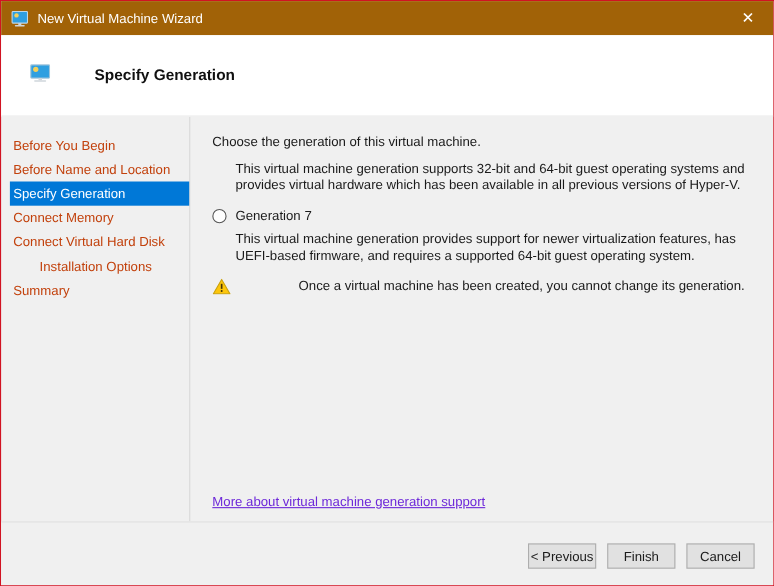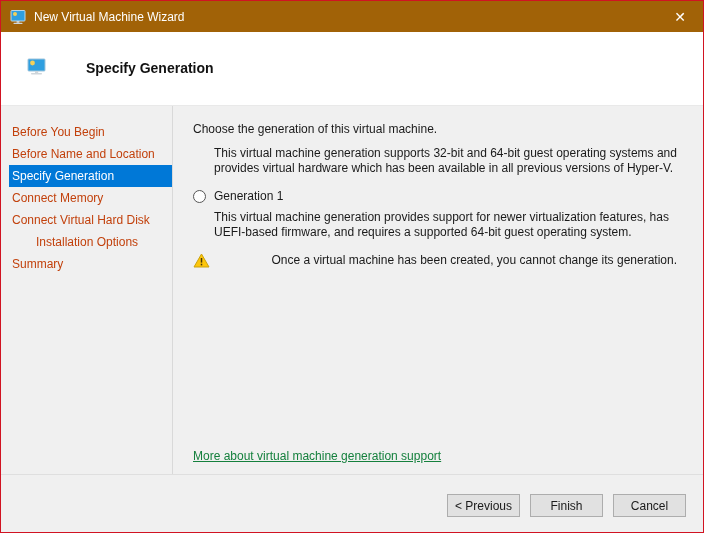--- a/index.html
+++ b/index.html
@@ -95,36 +95,36 @@
   }
   .warning-row {
     display: flex; align-items: flex-start;
     margin-top: 3px;
     justify-content: space-between;
   }
   .warning-icon { width: 17px; height: 15px; flex: 0 0 17px; margin-top: 0; }
   .warning-text { margin-left: 7px; line-height: 15px; }
   .more-link {
     position: absolute; left: 20px; bottom: 11px;
-    color: #15803d;
+    color: #6d28d9;
     text-decoration: underline;
     cursor: pointer;
     white-space: nowrap;
   }
   
   .footer {
     flex: 0 0 58px;
     border-top: 1px solid #dfdfdf;
     display: flex; justify-content: flex-end; align-items: flex-start;
     gap: 10px;
     padding: 19px 17px 0 0;
     background: #f0f0f0;
   }
   .btn {
-    width: 73px; height: 23px;
+    width: 62px; height: 23px;
     background: #e1e1e1;
     border: 1px solid #adadad;
     font-family: inherit; font-size: 12px; color: #1a1a1a;
     display: flex; align-items: center; justify-content: center;
     cursor: default;
     white-space: nowrap;
   }
   .btn.focused { border: 2px solid #0078d7; }
 </style>
 </head>
@@ -171,21 +171,21 @@
       <div class="side-item">Summary</div>
     </div>
 
     <div class="content">
       <p class="intro">Choose the generation of this virtual machine.</p>
 
       <p class="option-desc">This virtual machine generation supports 32-bit and 64-bit guest operating systems and provides virtual hardware which has been available in all previous versions of Hyper-V.</p>
 
       <div class="option-row">
         <span class="radio"></span>
-        <span class="option-label">Generation 1</span>
+        <span class="option-label">Generation 7</span>
       </div>
       <p class="option-desc">This virtual machine generation provides support for newer virtualization features, has UEFI-based firmware, and requires a supported 64-bit guest operating system.</p>
 
       <div class="warning-row">
         <span class="warning-icon">
           <svg viewBox="0 0 17 15" width="17" height="15">
             <path d="M8.5 1 L16 14 H1 Z" fill="#fdc60b" stroke="#caa10c" stroke-width="1" stroke-linejoin="round"></path>
             <rect x="7.75" y="5" width="1.5" height="4.6" fill="#473607"></rect>
             <rect x="7.75" y="10.7" width="1.5" height="1.7" fill="#473607"></rect>
           </svg>

